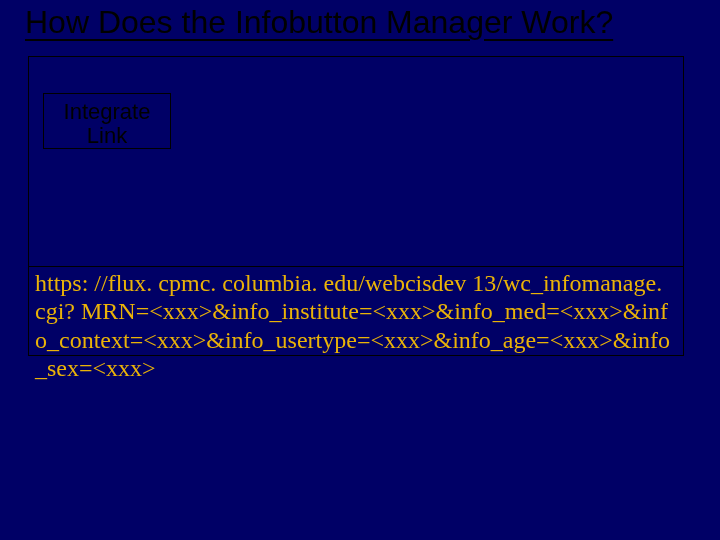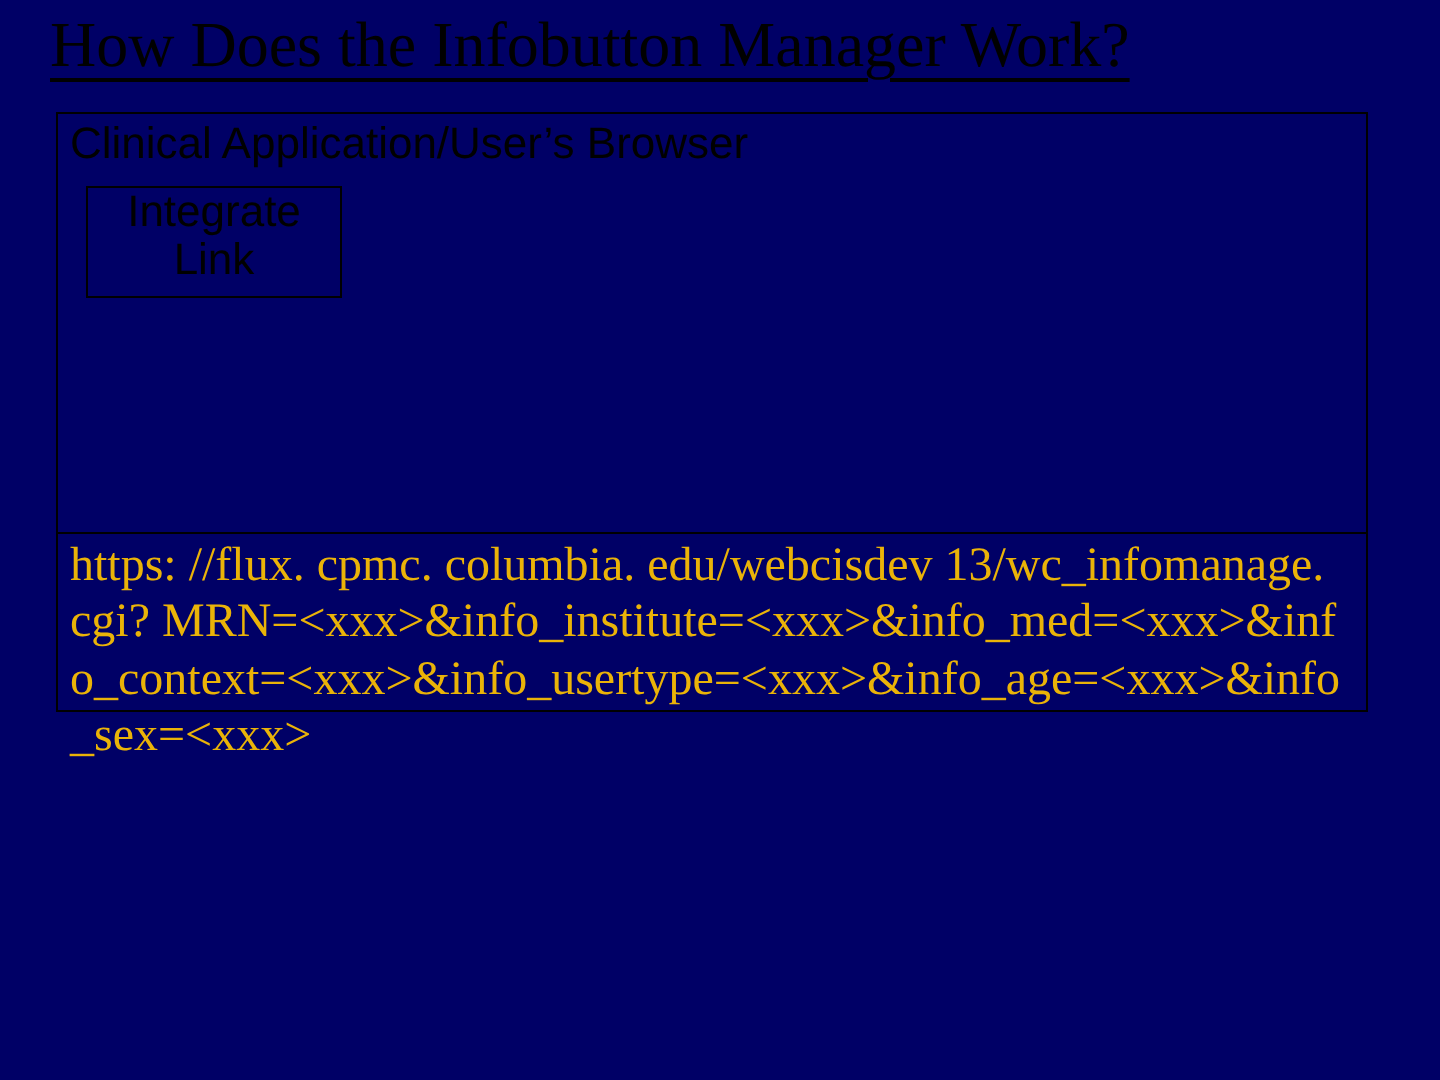--- a/index.html
+++ b/index.html
@@ -18,21 +18,21 @@
     box-sizing: border-box;
   }
   .title {
     position: absolute;
     top: 4px;
     left: 25px;
     right: 25px;
     color: #000000;
     font-size: 32px;
     font-weight: normal;
-    font-family: Liberation Serif, serif;
+    font-family: Liberation Sans, sans-serif;
     text-align: left;
     text-decoration: underline;
     text-decoration-thickness: 2px;
     text-underline-offset: 6px;
   }
   .outer-box {
     position: absolute;
     top: 56px;
     left: 28px;
     width: 656px;
@@ -50,21 +50,21 @@
   }
   .inner-box {
     position: absolute;
     top: 36px;
     left: 14px;
     width: 128px;
     height: 56px;
     border: 1px solid #000000;
     box-sizing: border-box;
     display: flex;
-    align-items: flex-start;
+    align-items: flex-end;
     justify-content: center;
     text-align: center;
   }
   .inner-label {
     color: #000000;
     font-size: 22px;
     line-height: 1.1;
     font-family: Arial, Helvetica, sans-serif;
     white-space: pre-line;
   }
@@ -89,21 +89,20 @@
 </style>
 </head>
 <body>
 
 <div class="slide">
 
   <div class="title">How Does the Infobutton Manager Work?</div>
 
   <div class="outer-box">
 
-    <div class="outer-label">Clinical Application/User’s Browser</div>
 
     <div class="inner-box">
       <div class="inner-label">Integrate
 Link</div>
     </div>
 
     <div class="url-box">
       <div class="url-text">https: //flux. cpmc. columbia. edu/webcisdev 13/wc_infomanage. cgi? MRN=&lt;xxx&gt;&amp;info_institute=&lt;xxx&gt;&amp;info_med=&lt;xxx&gt;&amp;info_context=&lt;xxx&gt;&amp;info_usertype=&lt;xxx&gt;&amp;info_age=&lt;xxx&gt;&amp;info_sex=&lt;xxx&gt;</div>
     </div>
 

